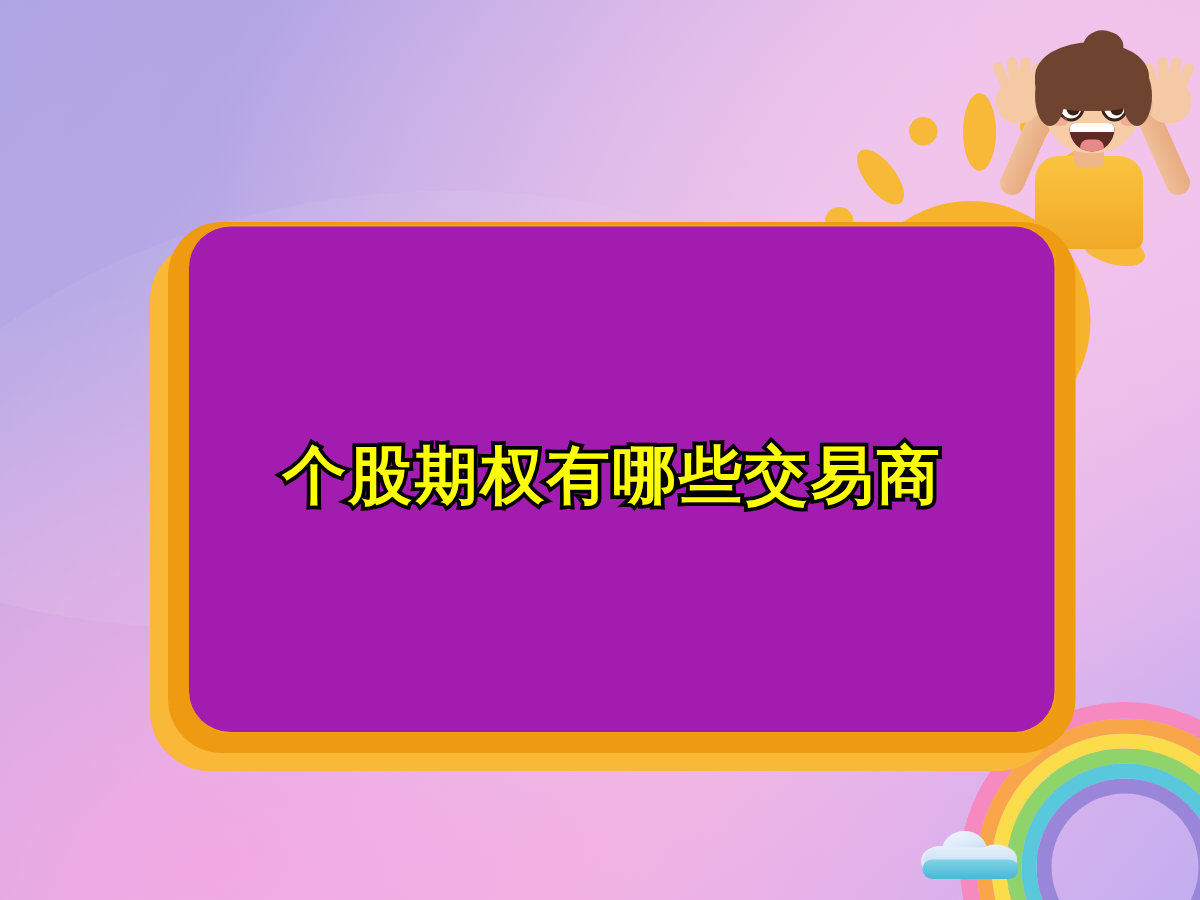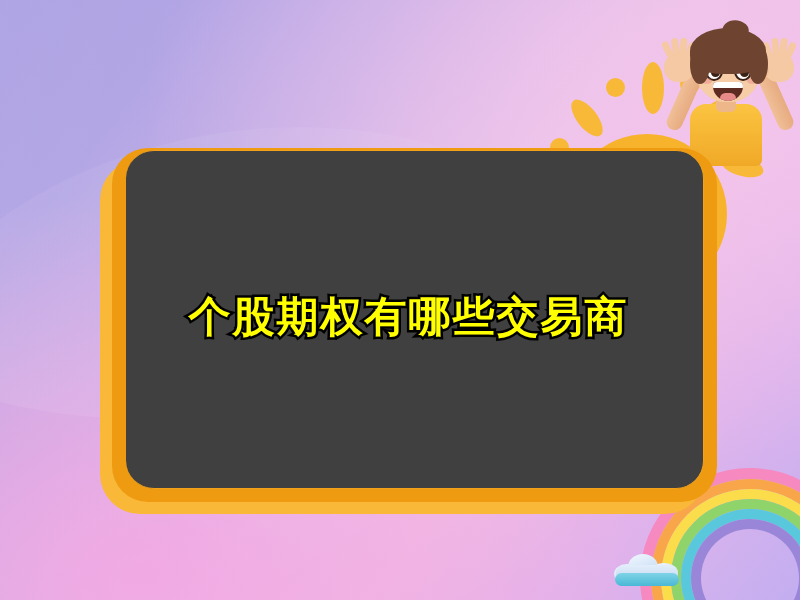--- a/index.html
+++ b/index.html
@@ -228,21 +228,21 @@
     left:112px; top:148px;
     width:605px; height:354px;
     border-radius:36px;
     background:#ef9b11;
   }
   .card-inner {
     position:absolute;
     left:126px; top:150px;
     width:578px; height:339px;
     border-radius:28px;
-    background:#404040;
+    background:#a21caf;
     border:1px solid #f2a21a;
     border-left:none;
     display:flex;
     align-items:center;
     justify-content:center;
   }
   .card-title {
     font-family:"DejaVu Sans", sans-serif;
     font-size:42px;
     font-weight:bold;

